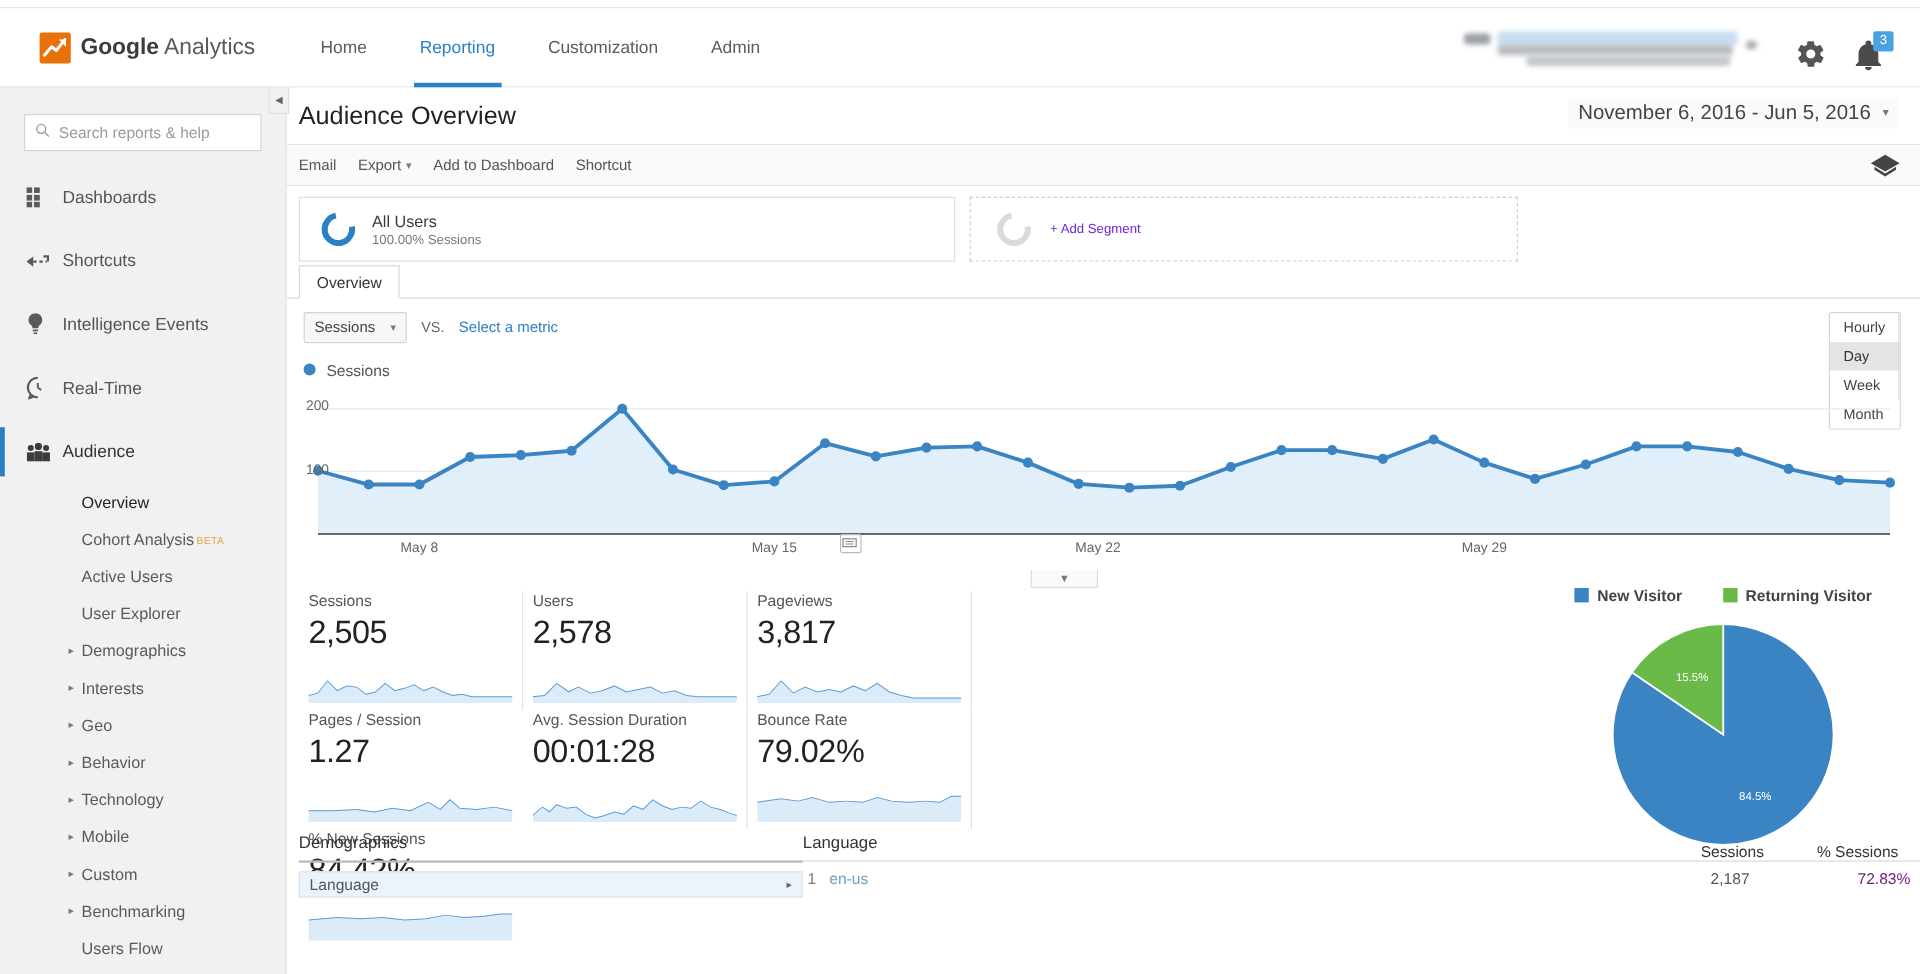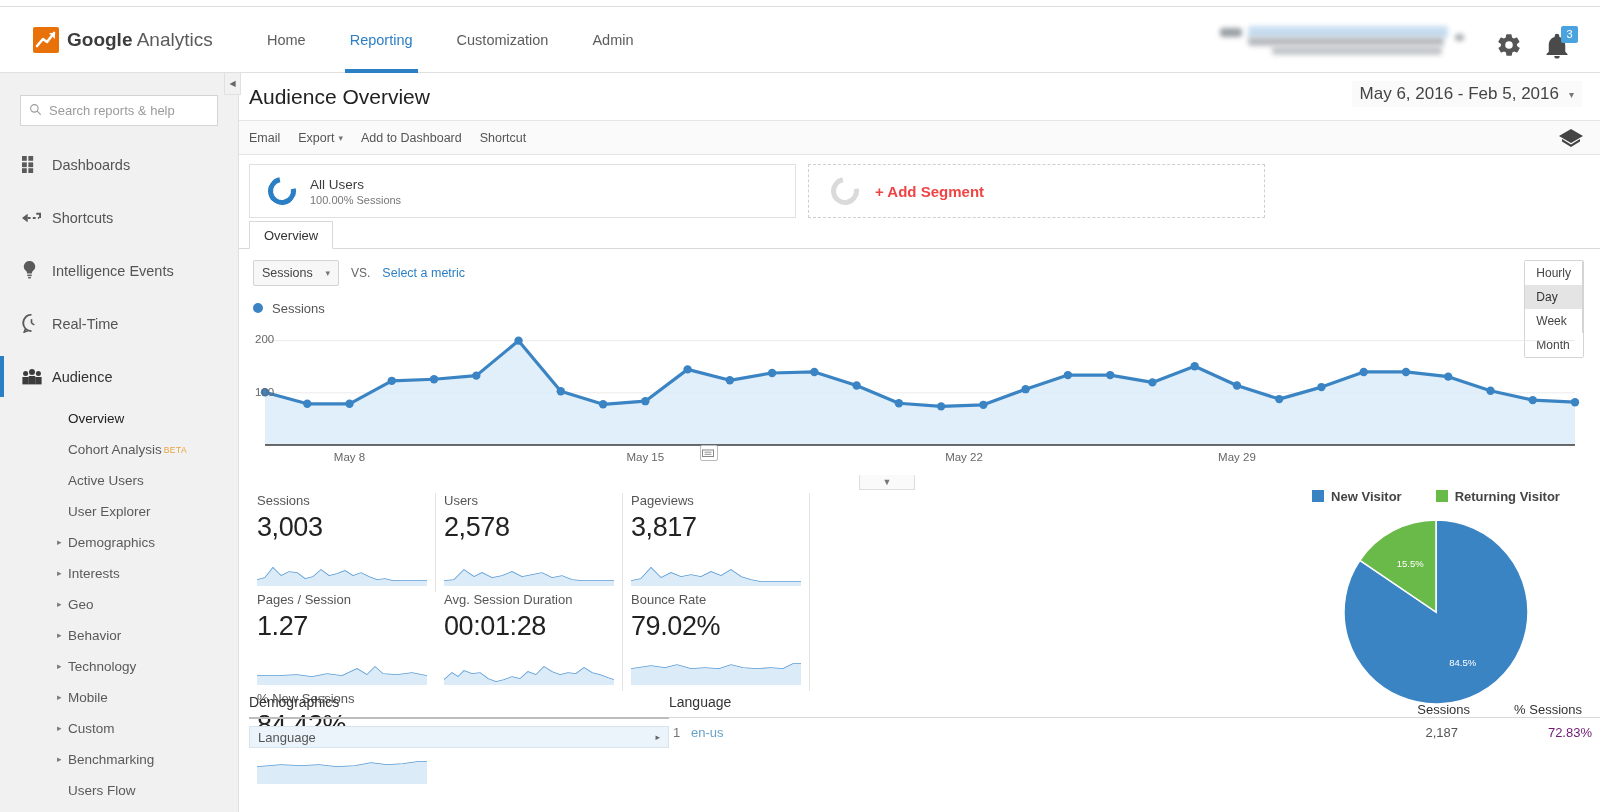--- a/index.html
+++ b/index.html
@@ -118,21 +118,21 @@
     display:flex; align-items:center; padding-left:18px; gap:14px; cursor:pointer;
   }
   .seg-add {
     width:457px; height:54px; border:1px dashed #cfcfcf; background:#fff;
     display:flex; align-items:center; padding-left:22px; gap:16px; cursor:pointer;
   }
   .donut { width:28px; height:28px; border-radius:50%; border:5px solid #2b7fc4; border-top-color:transparent; transform:rotate(34deg); }
   .donut.empty { border-color:#dadada; border-top-color:transparent; }
   .seg-name { font-size:13.5px; color:#3c3c3c; line-height:1.35; }
   .seg-sub { font-size:11px; color:#777; }
-  .seg-add-label { font-size:15px; color:#ef4444;font-weight:bold; }
+  .seg-add-label { font-size:11px; color:#6d28d9; }
 
   .tabs-row { position:relative; height:28px; border-bottom:1px solid #d8d8d8; background:#fff; padding-left:10px; }
   .tab-chip {
     display:inline-flex; align-items:center; height:28px; padding:0 14px; font-size:13px; color:#333;
     border:1px solid #d8d8d8; border-bottom:1px solid #fff; background:#fff; position:relative; top:0; cursor:pointer;
   }
 
   .metric-row {
     position:relative; height:48px; display:flex; align-items:center; padding:0 14px; gap:12px; background:#fff;
   }
@@ -383,21 +383,21 @@
     </div>
   </div>
 
   <div class="collapse-tab">◀</div>
 
   <div class="content">
 
     <div class="title-row">
       <div class="page-title">Audience Overview</div>
       <div class="date-range">
-        <span>May 6, 2016 - Feb 5, 2016</span>
+        <span>November 6, 2016 - Jun 5, 2016</span>
         <span class="dd">▾</span>
       </div>
     </div>
 
     <div class="tool-row">
       <div class="tool-item">
           <span>Email</span>
         </div>
       <div class="tool-item">
           <span>Export</span>
@@ -493,38 +493,38 @@
           <circle cx="1251.483870967742" cy="71.73913043478261" r="4.2" fill="#3b84c4"></circle>
           <circle cx="1293.741935483871" cy="81.13043478260869" r="4.2" fill="#3b84c4"></circle>
           <circle cx="1336" cy="83.21739130434783" r="4.2" fill="#3b84c4"></circle>
           <line x1="26" y1="126" x2="1336" y2="126" stroke="#3a3a3a" stroke-width="1.4"></line>
         </svg>
       <div class="ytick" id="ytick200" style="top: 13.6522px;">200</div>
       <div class="ytick" id="ytick100" style="top: 66.8261px;">100</div>
       <div class="axis-labels" id="xAxisLabels">
           <div class="axis-lab" style="left: 110.516px;">May 8</div>
           <div class="axis-lab" style="left: 406.323px;">May 15</div>
-          <div class="axis-lab" style="left: 725px;">May 22</div>
+          <div class="axis-lab" style="left: 676px;">May 22</div>
           <div class="axis-lab" style="left: 997.935px;">May 29</div>
         </div>
       <div class="chart-annot">
         <svg width="14" height="12" viewBox="0 0 14 12">
             <rect x="1.5" y="2" width="11" height="6.5" fill="none" stroke="#888" stroke-width="1"></rect>
             <line x1="3.5" y1="4.2" x2="10.5" y2="4.2" stroke="#888" stroke-width=".9"></line>
             <line x1="3.5" y1="6.3" x2="10.5" y2="6.3" stroke="#888" stroke-width=".9"></line>
           </svg>
       </div>
       <div class="chart-collapse">▼</div>
     </div>
 
     <div class="stats-wrap">
       <div class="stat-grid">
         <div class="stat-cell">
           <div class="stat-label">Sessions</div>
-          <div class="stat-value">3,003</div>
+          <div class="stat-value">2,505</div>
           <svg class="spark" width="170" height="30" viewBox="0 0 170 30">
               <path d="M0 24 L8 22 L16 12 L24 20 L32 16 L40 17 L48 23 L56 21 L64 14 L72 20 L80 18 L88 15 L96 20 L104 17 L112 21 L120 24 L128 23 L136 25 L170 25" fill="none" stroke="#5a9bd5" stroke-width="1.6"></path>
               <path d="M0 24 L8 22 L16 12 L24 20 L32 16 L40 17 L48 23 L56 21 L64 14 L72 20 L80 18 L88 15 L96 20 L104 17 L112 21 L120 24 L128 23 L136 25 L170 25 L170 30 L0 30 Z" fill="#dbecf8"></path>
             </svg>
         </div>
         <div class="stat-cell">
           <div class="stat-label">Users</div>
           <div class="stat-value">2,578</div>
           <svg class="spark" width="170" height="30" viewBox="0 0 170 30">
               <path d="M0 25 L10 24 L20 14 L30 21 L38 17 L48 22 L58 20 L68 16 L78 21 L88 19 L98 17 L108 22 L118 20 L128 24 L138 25 L170 25" fill="none" stroke="#5a9bd5" stroke-width="1.6"></path>

